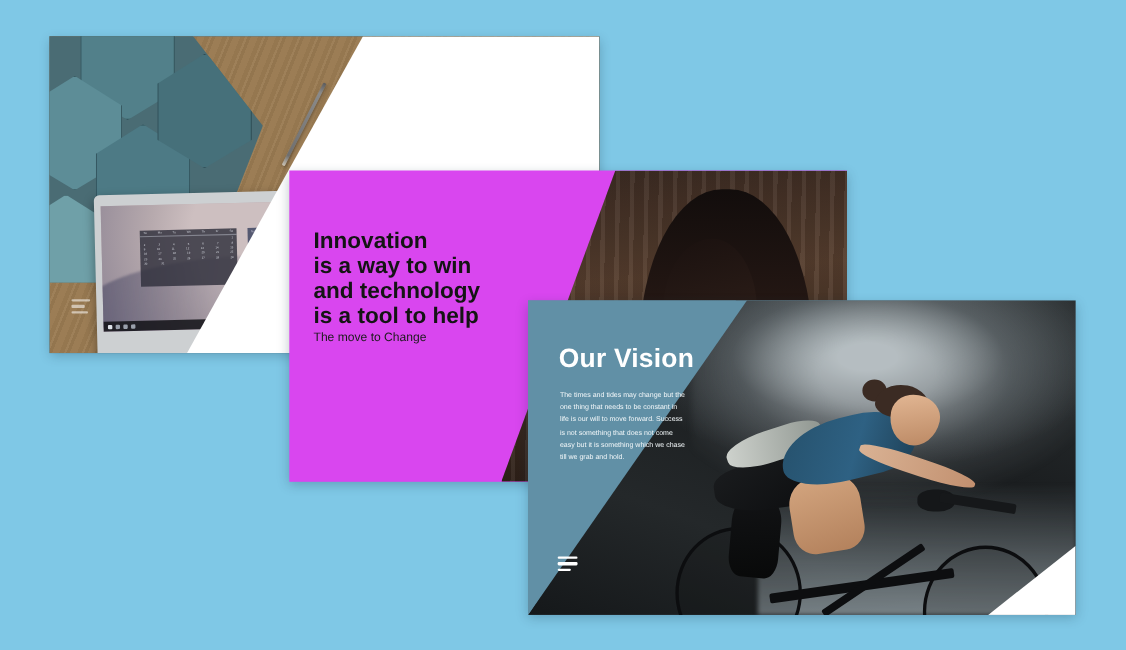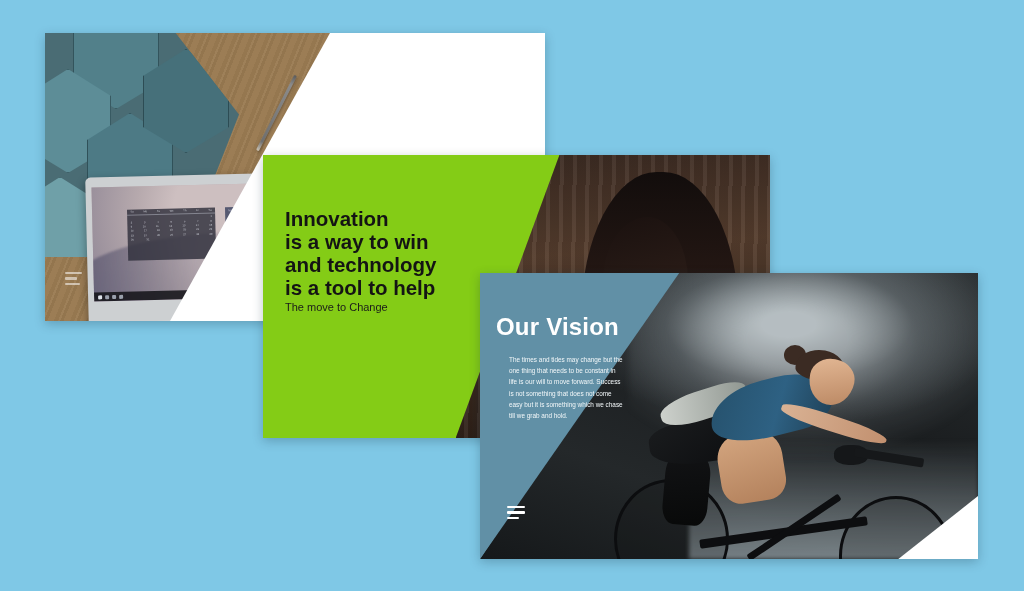--- a/index.html
+++ b/index.html
@@ -147,21 +147,21 @@
   .menu-icon { position:absolute; display:flex; flex-direction:column; gap:3px; }
   .menu-icon span { display:block; background:#fff; height:2.5px; border-radius:1px; }
   #slide1 .menu-icon { left:20px; bottom:36px; opacity:.55; }
   #slide1 .menu-icon span:nth-child(1){ width:17px;}
   #slide1 .menu-icon span:nth-child(2){ width:12px;}
   #slide1 .menu-icon span:nth-child(3){ width:15px;}
 
   
   #slide2 {
     left:263px; top:155px; width:507px; height:283px;
-    background:#84cc16;
+    background:#d946ef;
     padding-left:14px;
   }
   #slide2 .photo {
     position:absolute; right:0; top:0; width:62%; height:100%;
     background:
       radial-gradient(ellipse 40% 55% at 62% 62%, #e7b193 0 12%, rgba(120,70,52,0) 58%),
       linear-gradient(175deg,#3a2a22 0%,#553d2d 35%,#3c2b20 70%,#2b1e17 100%);
     clip-path:polygon(33% 0, 100% 0, 100% 100%, 0 100%);
   }
   #slide2 .wallstreak {
@@ -319,21 +319,21 @@
     background:#fff;
     clip-path:polygon(100% 0, 100% 100%, 0 100%);
   }
   
   #slide3 .panel {
     position:absolute; inset:0;
     background:#6190a6;
     clip-path:polygon(0 0, 40% 0, 0 100%, 0 100%);
   }
   #slide3 .s3title {
-    position:absolute; left:16px; top:40px;
+    position:absolute; left:28px; top:40px;
     font-size:24px; font-weight:bold; color:#fff; letter-spacing:.2px;
   }
   #slide3 .s3body {
     position:absolute; left:29px; top:81px; width:115px;
     font-size:6.4px; line-height:11.2px; color:#f2f7f9;
   }
   #slide3 .menu-icon { left:27px; bottom:40px; }
   #slide3 .menu-icon span:nth-child(1){ width:18px;}
   #slide3 .menu-icon span:nth-child(2){ width:18px;}
   #slide3 .menu-icon span:nth-child(3){ width:12px;}

